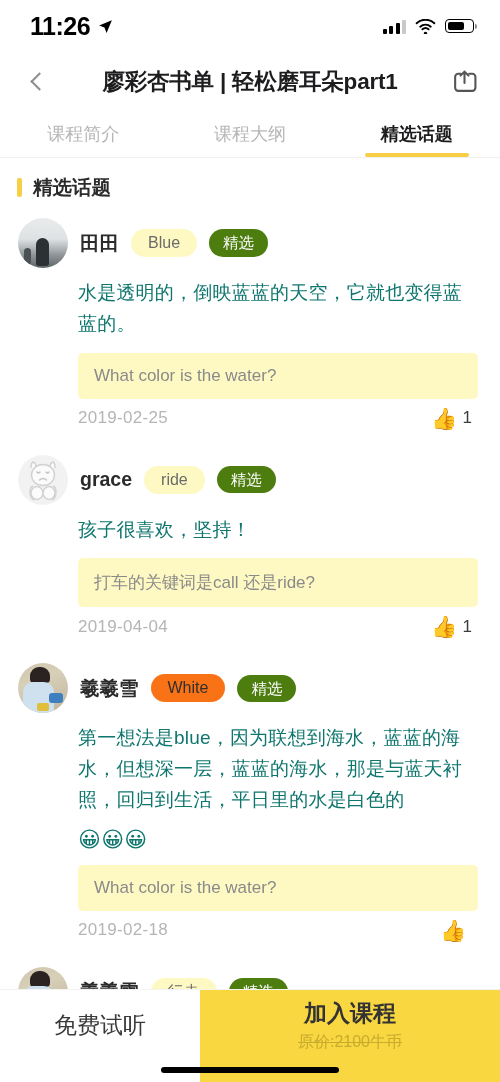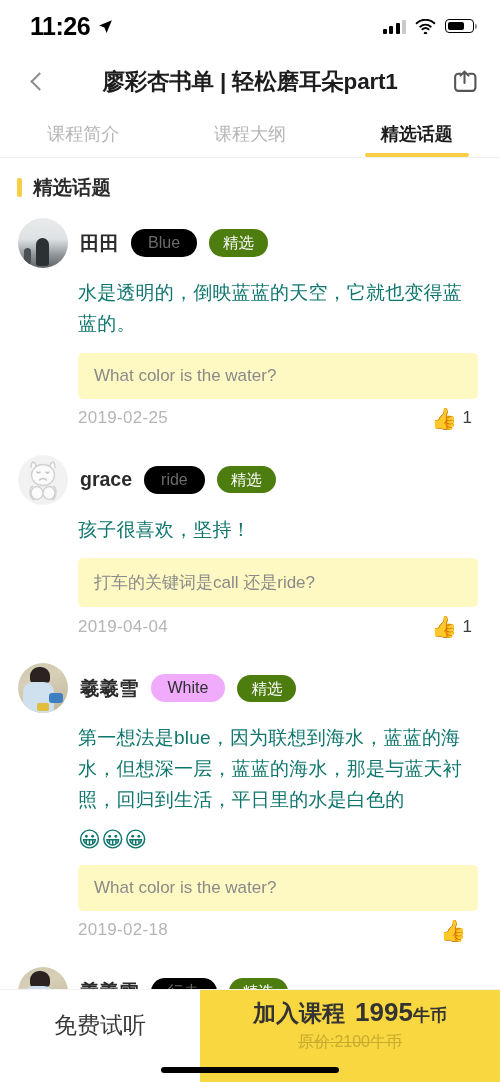--- a/index.html
+++ b/index.html
@@ -77,22 +77,22 @@
 
   
   .av-kid { background: linear-gradient(160deg, #cfc6ae 0%, #d8cfb8 35%, #bfb49a 100%); }
   .av-kid::before { content:""; position:absolute; left: 12px; top: 4px; width: 20px; height: 16px; background:#2a2321; border-radius: 9px 9px 4px 4px; }
   .av-kid::after { content:""; position:absolute; left: 5px; top: 19px; width: 31px; height: 31px; background:#cfe0ef; border-radius: 10px 10px 0 0; }
   .av-kid .toy { position: absolute; right: 5px; bottom: 10px; width: 14px; height: 10px; background:#3e7fbf; border-radius: 3px; z-index:2; }
   .av-kid .toy2 { position: absolute; left: 19px; bottom: 2px; width: 12px; height: 8px; background:#e0bf3c; border-radius: 2px; z-index:2; }
 
   .uname { font-size: 19.5px; font-weight: bold; color: #2b2b2b; white-space: nowrap; }
   .tag { font-size: 16px; padding: 6px 17px; border-radius: 16px; white-space: nowrap; line-height: 1; }
-  .tag-gray { background: #000000; color: #6b6b6b; }
-  .tag-yellow { background: #f0abfc; color: #2f2f2f; }
+  .tag-gray { background: #fef9c3; color: #6b6b6b; }
+  .tag-yellow { background: #f97316; color: #2f2f2f; }
   .badge { font-size: 15.5px; color: #fff; background: #4d7c0f; padding: 6px 14px; border-radius: 15px; white-space: nowrap; line-height: 1; }
 
   .post-body { padding: 10px 0 0 78px; font-size: 19px; line-height: 1.62; color: #0f766e; letter-spacing: .2px; }
   .emoji-row { font-size: 22px; line-height: 1.1; margin-top: 2px; }
   .qbox { margin: 13px 0 0 78px; background: #fef9c3; border-radius: 5px; padding: 13px 16px; font-size: 17px; color: #8a8a8a; }
   .meta { margin: 9px 0 0 78px; display: flex; align-items: center; justify-content: space-between; padding-right: 6px; }
   .date { font-size: 17px; color: #b5b5b5; letter-spacing: .3px; }
   .likes { display: flex; align-items: center; gap: 5px; }
   .thumb { font-size: 21px; line-height: 1; }
   .like-count { font-size: 17px; color: #3c3c3c; }
@@ -261,20 +261,19 @@
 
   </div>
 
   <div class="fade-mask"></div>
 
   <div class="bottombar">
     <div class="trial">免费试听</div>
     <div class="cta">
       <div class="cta-main">
         <span>加入课程</span>
-        <span><span class="price">1995</span><span class="unit">牛币</span></span>
       </div>
       <div class="cta-sub">原价:2100牛币</div>
     </div>
   </div>
   <div class="home-ind"></div>
 
 </div>
 
 </body></html>

